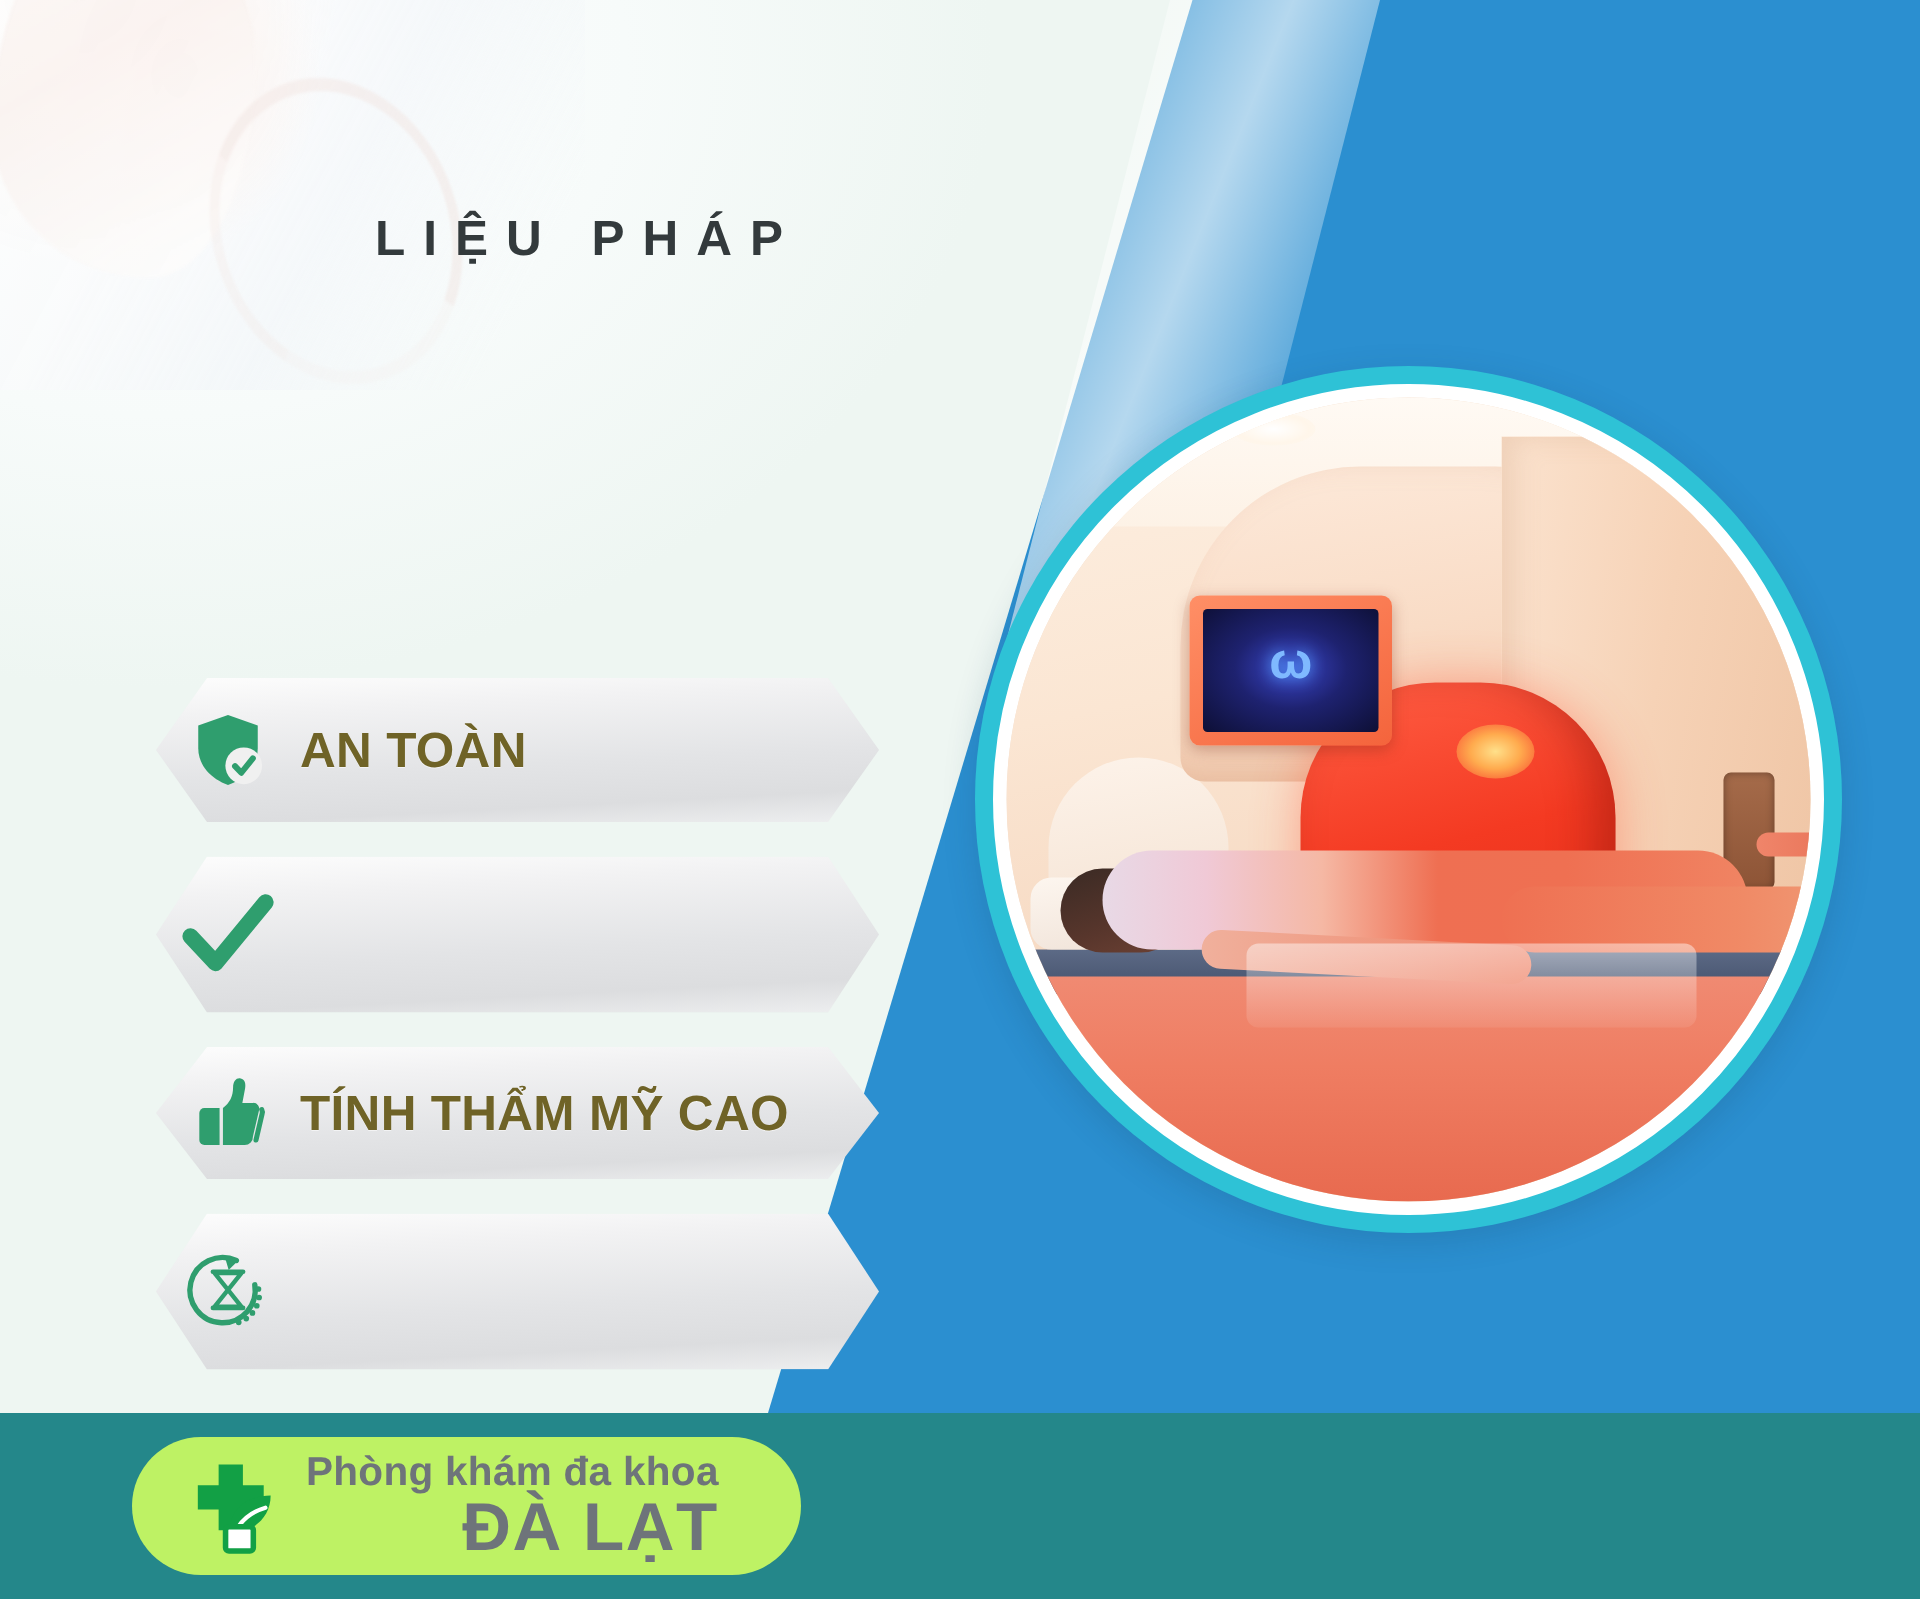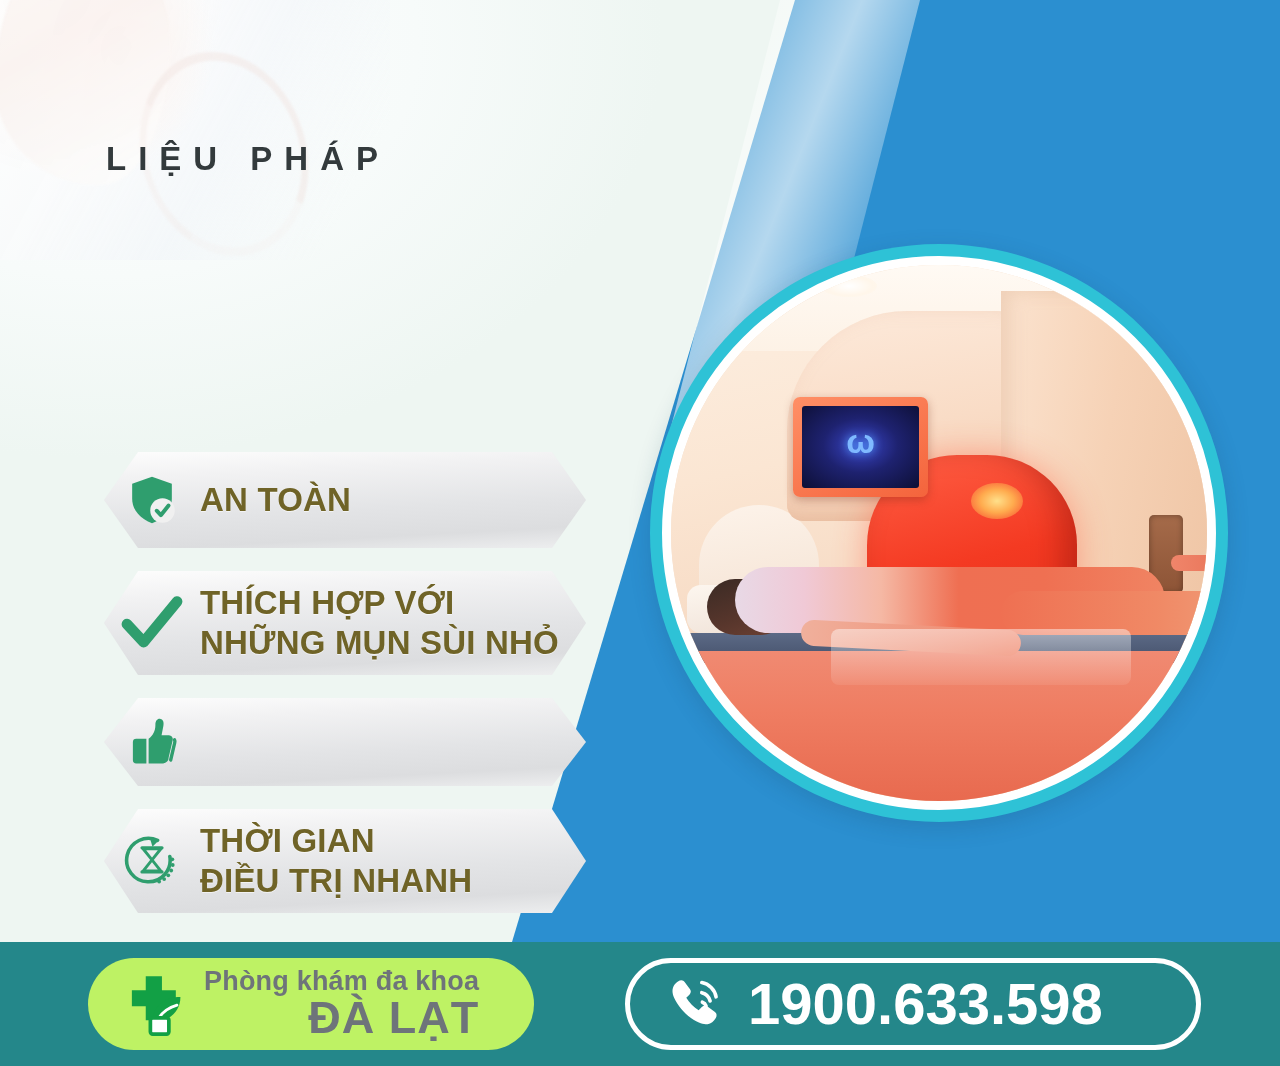--- a/index.html
+++ b/index.html
@@ -66,20 +66,21 @@
     clip-path:polygon(120px 0, 260px 0, 140px 470px, 0 470px);
     pointer-events:none;
   }
 
   
   #headline-block { position:absolute; left:38px; top:140px; width:640px; }
   #kicker {
     font-size:33px; font-weight:bold; letter-spacing:12px;
     color:#333a3c; margin-left:68px;
     font-family:"Liberation Sans", sans-serif;
+    text-align:center;
   }
   #brand-row { position:relative; height:100px; margin-top:6px; }
   #brand-title {
     position:absolute; left:0; top:-8px;
     font-size:108px; font-weight:bold; letter-spacing:-1px;
     line-height:1;
     font-family:"Liberation Sans", sans-serif;
     background:linear-gradient(180deg,#ec6a1d 0%,#e8441f 40%,#ec2256 78%,#ee1b5e 100%);
     -webkit-background-clip:text; background-clip:text;
     -webkit-text-fill-color:transparent; color:transparent;
@@ -323,54 +324,51 @@
       </div>
       <div class="badge-label">AN TOÀN</div>
     </div>
 
     <div class="badge badge-2">
       <div class="badge-icon">
         <svg width="62" height="58" viewBox="0 0 52 48" fill="none">
           <path d="M5 25 L19 40 L47 6" stroke="#2f9e6e" stroke-width="9" stroke-linecap="round" stroke-linejoin="round" fill="none"></path>
         </svg>
       </div>
-      <div class="badge-label">THÍCH HỢP VỚI
-NHỮNG MỤN SÙI NHỎ</div>
     </div>
 
     <div class="badge badge-3">
       <div class="badge-icon">
         <svg width="54" height="54" viewBox="0 0 48 48" fill="none">
           <path d="M10 21 h9 V43 H10 a3 3 0 0 1 -3 -3 V24 a3 3 0 0 1 3 -3 Z" fill="#2f9e6e"></path>
           <path d="M21 21 c4 -3 6 -7 6 -12 0 -4 2 -6 4.5 -5.5 2.5 .5 3.2 3 2.6 6.2 L32.5 18 h6.5 a3.5 3.5 0 0 1 3.4 4.4 l-3.6 15.4 A5 5 0 0 1 33.9 43 H21 Z" fill="#2f9e6e"></path>
           <path d="M44 22 a3.4 3.4 0 0 1 .2 2.6 l-3.6 15.4" stroke="#2f9e6e" stroke-width="3" fill="none" stroke-linecap="round"></path>
         </svg>
       </div>
+      <div class="badge-label">TÍNH THẨM MỸ CAO</div>
     </div>
 
     <div class="badge badge-4">
       <div class="badge-icon">
         <svg width="58" height="58" viewBox="0 0 52 52" fill="none">
           <path d="M31 7.5 A19.5 19.5 0 1 0 42 22" stroke="#2f9e6e" stroke-width="3.2" fill="none" stroke-linecap="round"></path>
           <path d="M24 5 l8 2.6 -5.6 5.6 Z" fill="#2f9e6e"></path>
           <g fill="#2f9e6e">
             <circle cx="44.2" cy="24.5" r="1.7"></circle>
               <circle cx="44.6" cy="29.6" r="1.7"></circle>
             <circle cx="43.2" cy="34.5" r="1.7"></circle>
               <circle cx="40.6" cy="38.8" r="1.7"></circle>
             <circle cx="36.9" cy="42.2" r="1.7"></circle>
               <circle cx="32.4" cy="44.4" r="1.7"></circle>
           </g>
           <path d="M18 15 h16 l-8 10 8 10 H18 l8 -10 Z" stroke="#2f9e6e" stroke-width="2.6" fill="none" stroke-linejoin="round"></path>
           <path d="M17 14.2 h18" stroke="#2f9e6e" stroke-width="2.8" stroke-linecap="round"></path>
           <path d="M17 35.8 h18" stroke="#2f9e6e" stroke-width="2.8" stroke-linecap="round"></path>
         </svg>
       </div>
-      <div class="badge-label">THỜI GIAN
-ĐIỀU TRỊ NHANH</div>
     </div>
 
   </div>
 
   <div id="photo-ring">
     <div id="photo-inner">
       <div id="scene">
         <div class="s-room"></div>
         <div class="s-ceiling"></div>
         <div class="s-ceil-light"></div>
@@ -407,27 +405,16 @@
           <path d="M34 46 c4 -7 10 -11 17 -13" stroke="#ffffff" stroke-width="2.4" fill="none" stroke-linecap="round"></path>
           <rect x="28" y="44" width="16" height="14" rx="2" stroke="#12a045" stroke-width="3.2" fill="#ffffff"></rect>
         </svg>
       </div>
       <div id="clinic-text">
         <div id="clinic-sub">Phòng khám đa khoa</div>
         <div id="clinic-name">ĐÀ LẠT</div>
       </div>
     </div>
 
-    <div id="phone-pill">
-      <div id="phone-icon">
-        <svg width="62" height="62" viewBox="0 0 52 52" fill="none">
-          <path d="M13 6 c-2 0 -4 1.4 -5.6 3.4 -2.4 3 -2.6 7 -.6 11.4 3.8 8.6 12.2 17 20.8 20.8 4.4 2 8.4 1.8 11.4 -.6 2 -1.6 3.4 -3.6 3.4 -5.6 0 -1.2 -.6 -2 -1.6 -2.8 l-6 -4.4 c-1.6 -1.2 -3.4 -1 -4.8 .4 l-2.6 2.6 c-4 -2.4 -8 -6.4 -10.4 -10.4 l2.6 -2.6 c1.4 -1.4 1.6 -3.2 .4 -4.8 L15.6 7.6 C14.9 6.6 14.1 6 13 6 Z" fill="#ffffff"></path>
-          <path d="M30 8 c6 1 11 6 12 12" stroke="#ffffff" stroke-width="3" fill="none" stroke-linecap="round"></path>
-          <path d="M30 16.5 c3.4 .8 6.2 3.6 7 7" stroke="#ffffff" stroke-width="3" fill="none" stroke-linecap="round"></path>
-          <path d="M30.5 24.5 c1.4 .5 2.6 1.7 3.1 3.1" stroke="#ffffff" stroke-width="3" fill="none" stroke-linecap="round"></path>
-        </svg>
-      </div>
-      <div id="phone-number">1900.633.598</div>
-    </div>
 
   </div>
 
 </div>
 
 </body></html>

